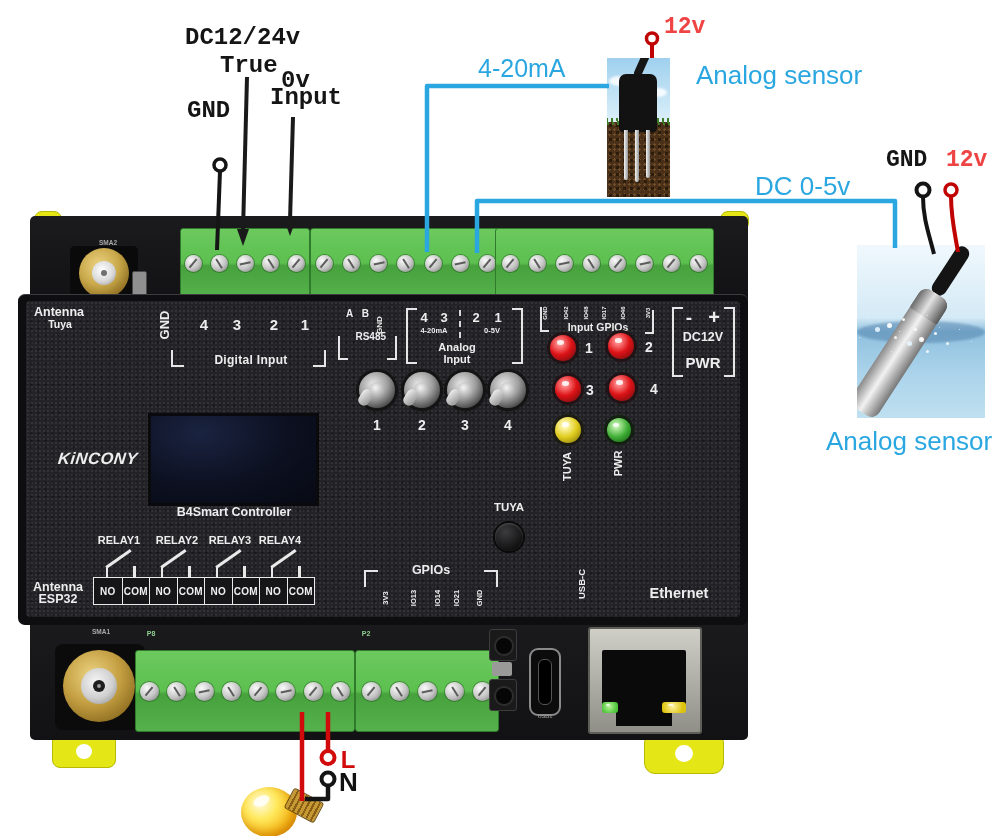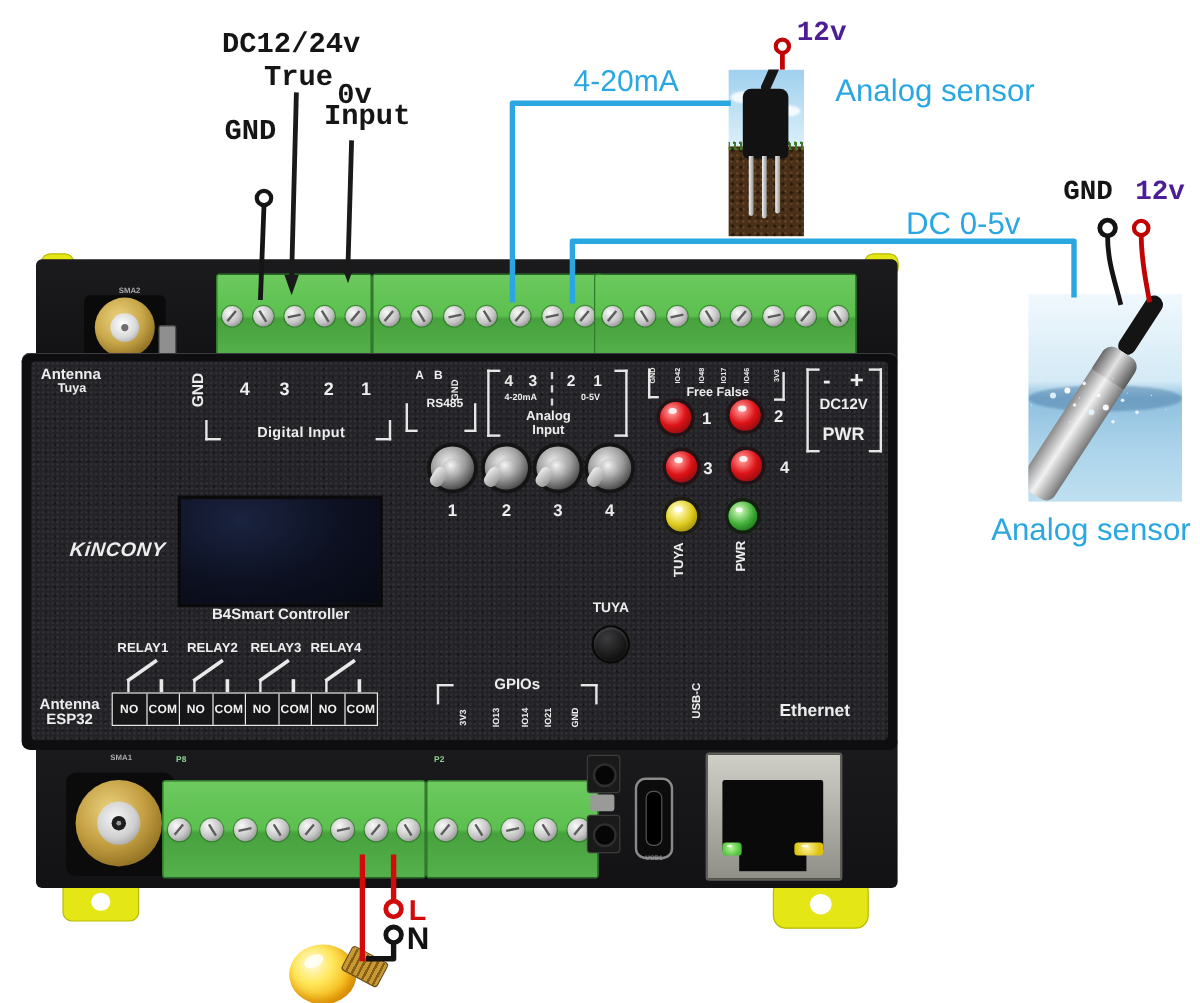--- a/index.html
+++ b/index.html
@@ -3,21 +3,21 @@
 <meta charset="utf-8">
 <style>
   html,body{margin:0;padding:0;background:#fff;}
   #stage{position:relative;width:1000px;height:836px;background:#fff;overflow:hidden;
          font-family:"Liberation Sans",sans-serif;}
   .abs{position:absolute;}
   
   .mono{position:absolute;font-family:"Liberation Mono",monospace;font-weight:700;color:#151515;
         white-space:nowrap;line-height:1;}
   .cy{position:absolute;color:#2aa7e0;font-weight:400;white-space:nowrap;line-height:1;}
-  .redlbl{color:#4c1d95;}
+  .redlbl{color:#ef4444;}
   
   .section{position:absolute;background:linear-gradient(#1b1b1d,#121214);border-radius:5px;}
   .panel-outer{position:absolute;background:#0e0e10;border-radius:7px;border-top:1px solid #3c3c40;}
   .panel{position:absolute;background-color:#232327;border-radius:4px;
          background-image:radial-gradient(rgba(255,255,255,.07) 1px,transparent 1.2px),
                           radial-gradient(rgba(0,0,0,.35) 1px,transparent 1.2px);
          background-size:4px 4px,7px 7px;background-position:0 0,2px 3px;}
   .lbl{position:absolute;font-weight:700;color:#ededee;text-align:center;line-height:1;white-space:nowrap;}
   .rot{transform:rotate(-90deg);}
   .br{position:absolute;border:0 solid #e6e6e6;}
@@ -230,21 +230,21 @@
   <div class="lbl" style="left:437px;top:354px;width:40px;font-size:11px;">Input</div>
   <div class="br" style="left:512px;top:308px;width:9px;height:52px;border-right-width:2px;border-top-width:2px;border-bottom-width:2px;"></div>
 
   <div class="br" style="left:540px;top:307px;width:7px;height:23px;border-left-width:2px;border-bottom-width:2px;"></div>
   <div class="lbl rot" style="left:537px;top:309px;width:18px;height:8px;font-size:6px;">GND</div>
   <div class="lbl rot" style="left:558px;top:309px;width:18px;height:8px;font-size:6px;">IO42</div>
   <div class="lbl rot" style="left:578px;top:309px;width:18px;height:8px;font-size:6px;">IO48</div>
   <div class="lbl rot" style="left:596px;top:309px;width:18px;height:8px;font-size:6px;">IO17</div>
   <div class="lbl rot" style="left:615px;top:309px;width:18px;height:8px;font-size:6px;">IO46</div>
   <div class="lbl rot" style="left:640px;top:309px;width:18px;height:8px;font-size:6px;">3V3</div>
-  <div class="lbl" style="left:566px;top:322px;width:64px;font-size:10.5px;">Free False</div>
+  <div class="lbl" style="left:566px;top:322px;width:64px;font-size:10.5px;">Input GPIOs</div>
   <div class="br" style="left:645px;top:310px;width:7px;height:22px;border-right-width:2px;border-bottom-width:2px;"></div>
 
   <div class="led led-red" style="left:550px;top:335px;width:26px;height:26px;"></div>
   <div class="lbl" style="left:583px;top:341px;width:12px;font-size:14px;">1</div>
   <div class="led led-red" style="left:608px;top:333px;width:26px;height:26px;"></div>
   <div class="lbl" style="left:643px;top:340px;width:12px;font-size:14px;">2</div>
   <div class="led led-red" style="left:555px;top:376px;width:26px;height:26px;"></div>
   <div class="lbl" style="left:584px;top:383px;width:12px;font-size:14px;">3</div>
   <div class="led led-red" style="left:609px;top:375px;width:26px;height:26px;"></div>
   <div class="lbl" style="left:648px;top:382px;width:12px;font-size:14px;">4</div>

